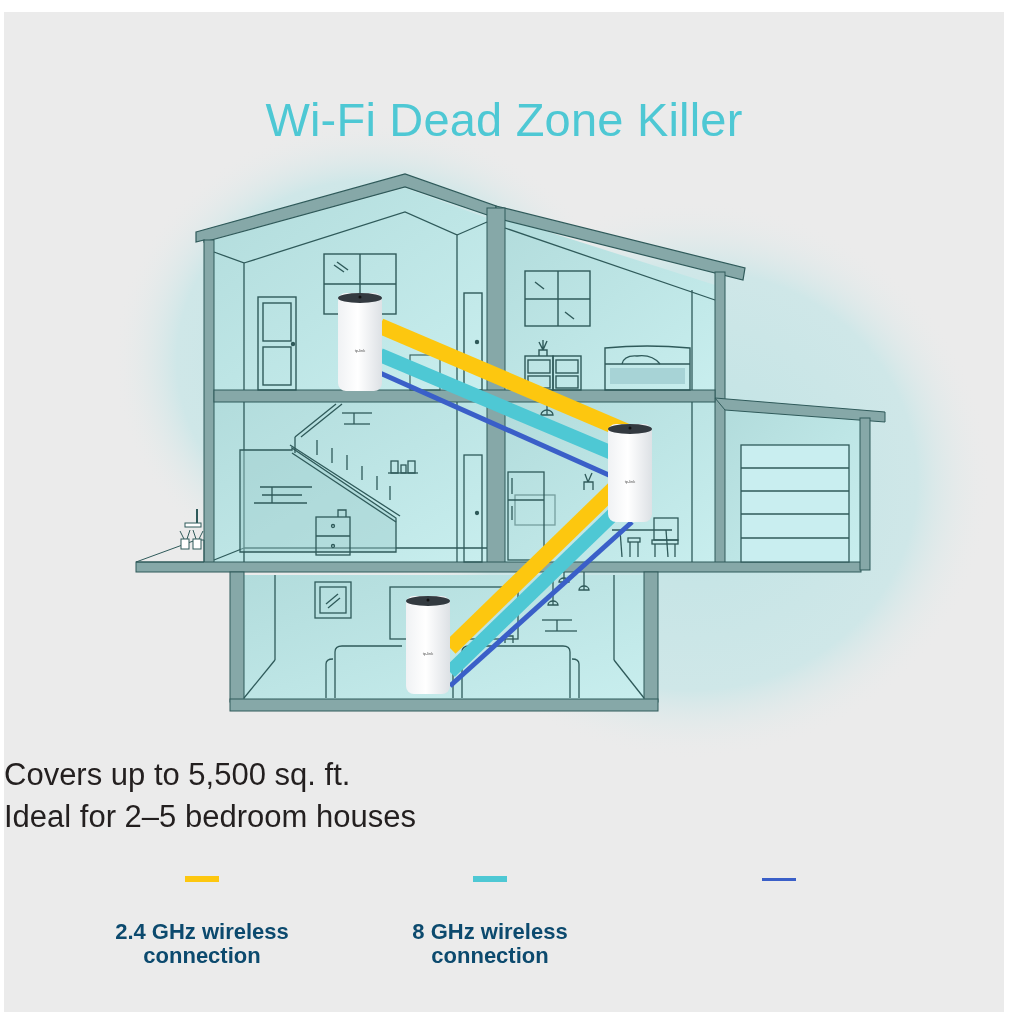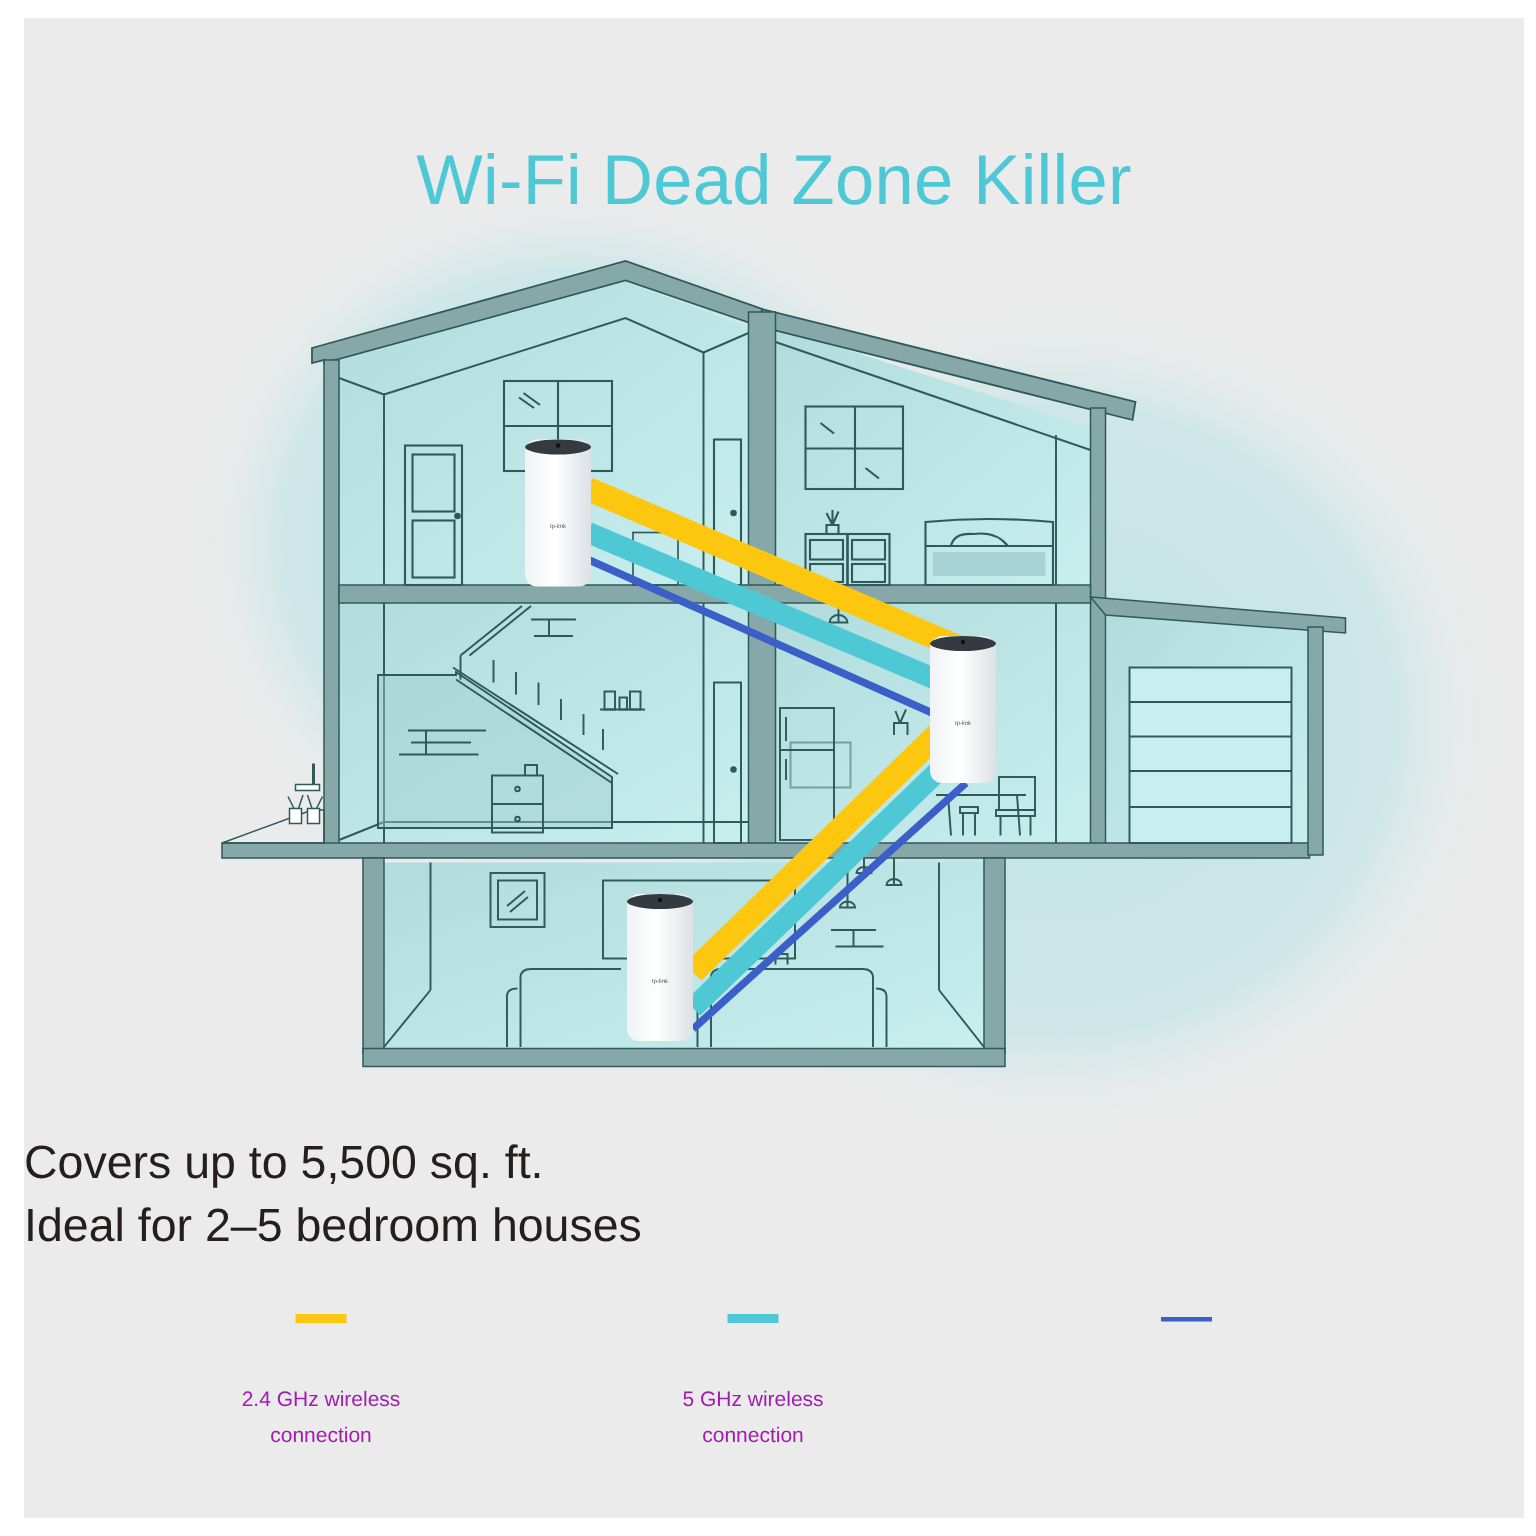--- a/index.html
+++ b/index.html
@@ -1,29 +1,29 @@
 <!DOCTYPE html>
 <html><head>
   <meta charset="utf-8">
   <style>
     html, body { margin: 0; padding: 0; background: #ffffff; }
     body { width: 1024px; height: 1024px; position: relative; overflow: hidden;
            font-family: "Liberation Sans", "DejaVu Sans", sans-serif; }
-    .panel { position: absolute; left: 16px; top: 12px; width: 1000px; height: 1000px;
+    .panel { position: absolute; left: 4px; top: 12px; width: 1000px; height: 1000px;
              background: #ebebeb; overflow: hidden; }
     .title { position: absolute; left: 0; right: 0; top: 80px; text-align: center;
              font-size: 47px; font-weight: 500; color: #4ec8d4; letter-spacing: 0.2px; }
     .illus { position: absolute; left: 0; top: 0; }
     .subtitle { position: absolute; left: 0; right: 0; top: 742px; 
                 color: #231f1f; font-size: 31px; line-height: 42px; }
     .subtitle div { white-space: nowrap; }
     .legend { position: absolute; left: 0; right: 0; top: 864px; height: 100px; }
     .legend-item { position: absolute; width: 260px; text-align: center; }
     .swatch { margin: 0 auto; width: 34px; }
-    .legend-label { margin-top: 38px; color: #a21caf; font-size: 14px; line-height: 24px; }
+    .legend-label { margin-top: 38px; color: #0c4a6e; font-size: 22px; line-height: 24px; font-weight: bold; }
   </style>
 </head>
 <body>
 
 <div class="panel">
 
   <svg class="illus" width="1000" height="1000" viewBox="12 12 1000 1000" xmlns="http://www.w3.org/2000/svg">
     <defs>
       <radialGradient id="glow" cx="0.5" cy="0.5" r="0.5">
         <stop offset="0" stop-color="#bfe3e4"></stop>
@@ -259,21 +259,21 @@
     <div class="legend-item" style="left:68px;">
       <div class="swatch" style="height:6px;background:#fdc70f;"></div>
       <div class="legend-label">
         <div>2.4 GHz wireless</div>
         <div>connection</div>
       </div>
     </div>
     <div class="legend-item" style="left:356px;">
       <div class="swatch" style="height:6px;background:#4ec8d4;"></div>
       <div class="legend-label">
-        <div>5 GHz wireless</div>
+        <div>8 GHz wireless</div>
         <div>connection</div>
       </div>
     </div>
     <div class="legend-item" style="left:645px;">
       <div class="swatch" style="height:3px;margin-top:2px;background:#3a5fc8;"></div>
     </div>
   </div>
 
 </div>
 

